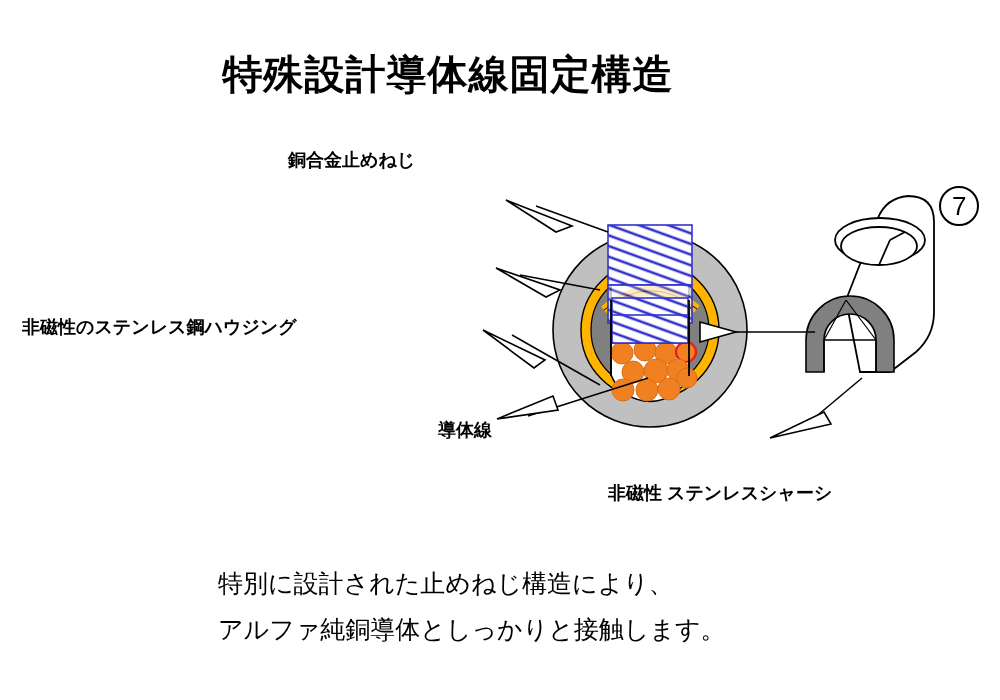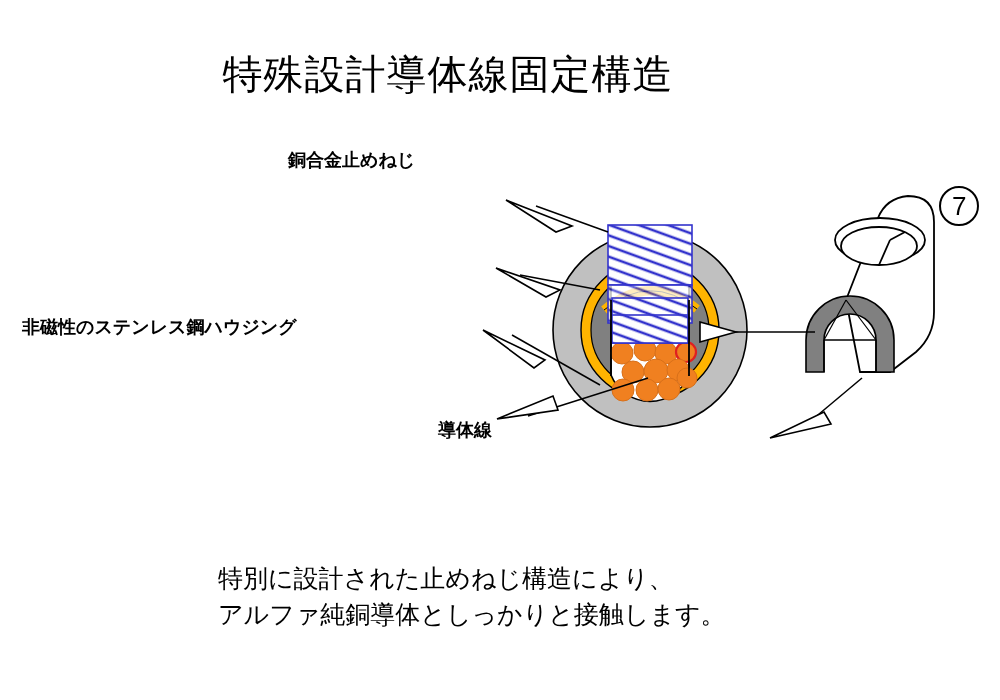--- a/index.html
+++ b/index.html
@@ -6,34 +6,34 @@
   body{
     width:1000px;height:700px;background:#ffffff;
     font-family:"Liberation Sans","DejaVu Sans",sans-serif;
     color:#000000;overflow:hidden;position:relative;
   }
   #stage{position:absolute;left:0;top:0;width:1000px;height:700px;}
   .txt{position:absolute;white-space:nowrap;color:#000;}
 
   .title{
     left:0;top:47px;width:896px;text-align:center;
-    font-size:40px;font-weight:normal;letter-spacing:1px;
+    font-size:40px;font-weight:bold;letter-spacing:1px;
   }
 
   .lbl{font-size:18px;font-weight:bold;}
   .lbl-screw{left:288px;top:148px;}
   .lbl-core{left:22px;top:235px;}
   .lbl-housing{left:22px;top:315px;}
   .lbl-wire{left:438px;top:418px;text-align:right;}
   .lbl-fix1{left:608px;top:443px;}
   .lbl-fix2{left:608px;top:481px;}
 
   .caption{
     position:absolute;left:218px;top:560px;
-    font-size:25px;line-height:36px;white-space:pre-line;
+    font-size:25px;line-height:46px;white-space:pre-line;
     font-weight:normal;
   }
 
   svg.overlay{position:absolute;left:0;top:0;width:1000px;height:700px;}
 </style>
 </head>
 <body>
 
 <div id="stage">
 
@@ -129,19 +129,20 @@
       <polygon points="700,322 736,332 700,342"></polygon>
       <polygon points="770,438 824,412 831,424"></polygon>
     </g>
 
     <circle cx="959" cy="206" r="19" fill="#ffffff" stroke="#000000" stroke-width="2"></circle>
   </svg>
 
   <div class="txt lbl lbl-screw">銅合金止めねじ</div>
   <div class="txt lbl lbl-housing">非磁性のステンレス鋼ハウジング</div>
   <div class="txt lbl lbl-wire">導体線</div>
+  <div class="txt lbl lbl-fix2">非磁性 ステンレスシャーシ</div>
 
   <div class="txt" style="left:952px;top:191px;font-size:26px;">7</div>
 
   <div class="caption">特別に設計された止めねじ構造により、
 アルファ純銅導体としっかりと接触します。</div>
 
 </div>
 
 </body></html>

